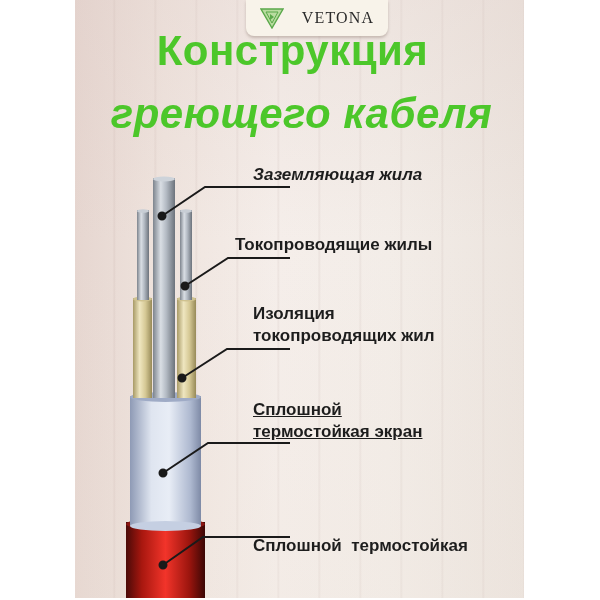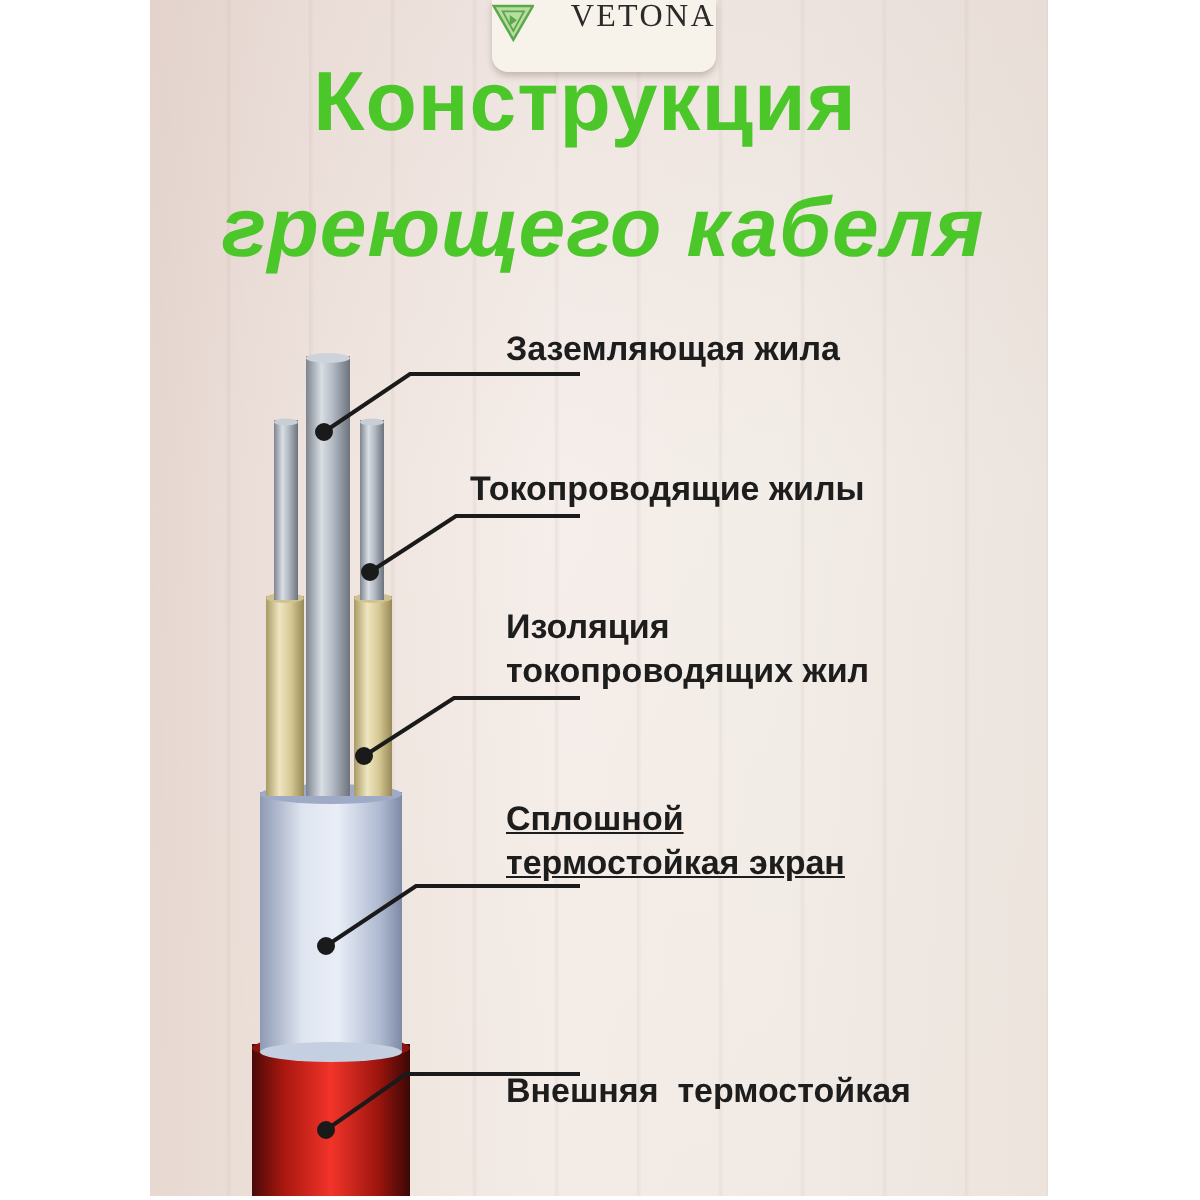--- a/index.html
+++ b/index.html
@@ -9,24 +9,24 @@
     background:
       repeating-linear-gradient(90deg, rgba(0,0,0,0) 0px, rgba(0,0,0,0) 38px, rgba(150,120,115,0.10) 39px, rgba(0,0,0,0) 41px),
       linear-gradient(90deg, #e6d6d0 0%, #efe4de 20%, #f5eeea 45%, #f3ede8 70%, #ece4de 100%);
   }
   .panel::after {
     content:""; position:absolute; inset:0;
     background: linear-gradient(180deg, rgba(220,200,195,0.25) 0%, rgba(255,255,255,0) 40%, rgba(235,225,215,0.2) 100%);
     pointer-events:none;
   }
   .logo-badge {
-    position:absolute; left:171px; top:0; width:112px; height:36px;
+    position:absolute; left:171px; top:0; width:142px; height:36px;
     background:#f8f3ea; border-radius:0 0 8px 8px;
     box-shadow:0 2px 3px rgba(120,100,90,0.35);
-    display:flex; align-items:flex-start; justify-content:center; gap:18px; z-index:2;
+    display:flex; align-items:center; justify-content:center; gap:18px; z-index:2;
   }
   .logo-text { font-family:"Liberation Serif", serif; font-size:16px; letter-spacing:1.2px; color:#2a2a2a; }
   .title {
     position:absolute; left:0; width:449px; text-align:center; z-index:2;
     font-family:"Liberation Sans", sans-serif; font-weight:bold; color:#4cc72a;
     font-size:42px; line-height:46px; letter-spacing:0.5px;
   }
   .title.l1 { top:28px; left:-7px; }
   .title.l2 { top:91px; left:2px;font-style:italic; }
   .label {
@@ -119,32 +119,32 @@
         <circle cx="110" cy="286" r="3.5"></circle>
       <polyline points="107,378 152,349 215,349" fill="none"></polyline>
         <circle cx="107" cy="378" r="3.5"></circle>
       <polyline points="88,473 133,443 215,443" fill="none"></polyline>
         <circle cx="88" cy="473" r="3.5"></circle>
       <polyline points="88,565 128,537 215,537" fill="none"></polyline>
         <circle cx="88" cy="565" r="3.5"></circle>
     </g>
   </svg>
 
-  <div class="label" style="left:178px; top:164px;">
+  <div class="label" style="left:178px; top:164px;font-style:italic;">
     <div>Заземляющая жила</div>
   </div>
   <div class="label" style="left:160px; top:234px;">
     <div>Токопроводящие жилы</div>
   </div>
   <div class="label" style="left:178px; top:303px;">
     <div>Изоляция</div>
     <div>токопроводящих жил</div>
   </div>
   <div class="label" style="left:178px; top:399px;text-decoration:underline;">
     <div>Сплошной</div>
     <div>термостойкая экран</div>
   </div>
   <div class="label" style="left:178px; top:491px; white-space:pre;">
-    <div>Внешняя  термостойкая</div>
+    <div>Сплошной  термостойкая</div>
     
   </div>
 
 </div>
 
 </body></html>

